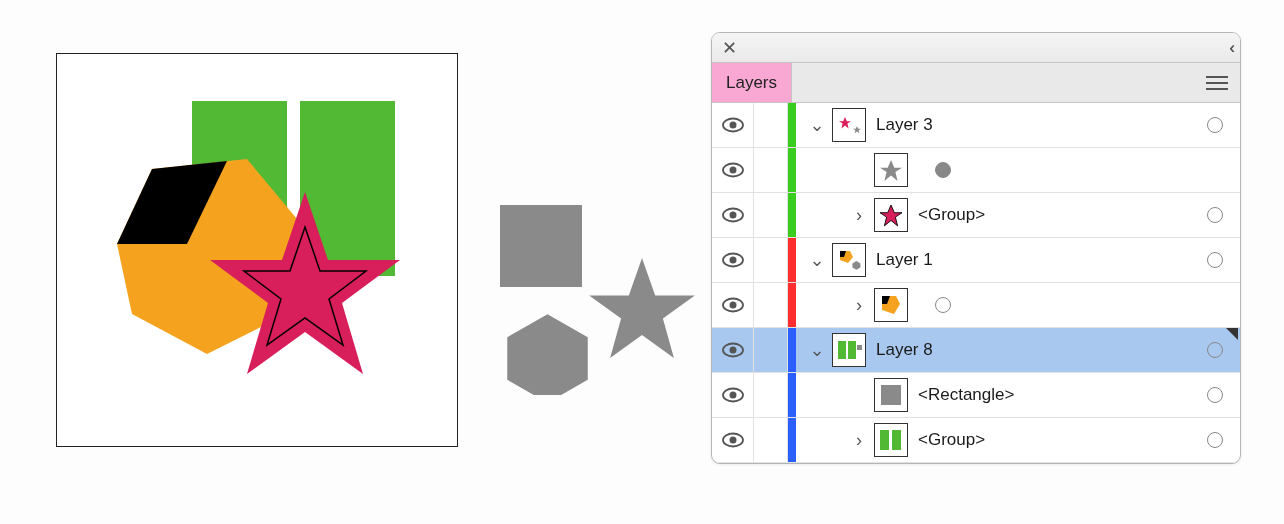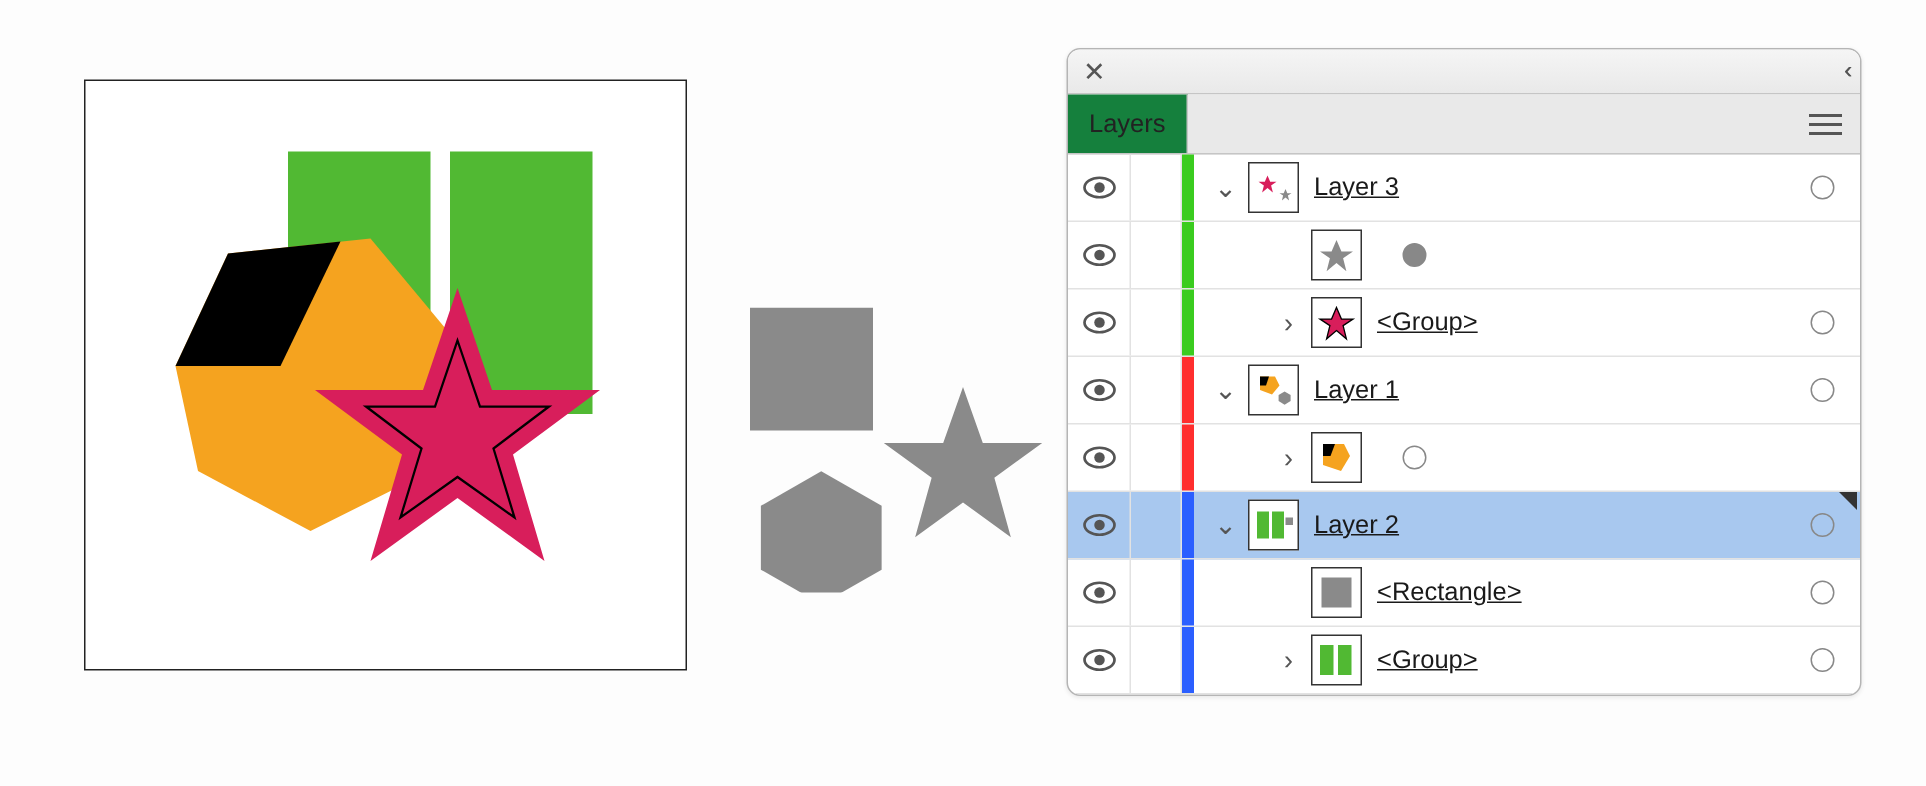--- a/index.html
+++ b/index.html
@@ -53,21 +53,21 @@
   display: flex;
   background: #e9e9e9;
   border-bottom: 1px solid #c5c5c5;
 }
 .panel-tab {
   padding: 0 14px;
   display: flex;
   align-items: center;
   font-size: 17px;
   color: #222;
-  background: #15803d;
+  background: #f9a8d4;
   border-right: 1px solid #c5c5c5;
 }
 .panel-menu-icon {
   margin-left: auto;
   padding: 0 12px;
   display:flex;
   align-items:center;
   cursor:pointer;
 }
 .layer-list { }
@@ -109,21 +109,21 @@
   height: 34px;
   border: 1.5px solid #333;
   background:#fff;
   margin-right: 10px;
   display:flex;
   align-items:center;
   justify-content:center;
   flex-shrink:0;
   position: relative;
 }
-.layer-name { flex: 1; color:#1a1a1a;text-decoration:underline; }
+.layer-name { flex: 1; color:#1a1a1a; }
 .target-col {
   width: 50px;
   display:flex;
   align-items:center;
   justify-content:center;
 }
 .target-circle {
   width: 16px;
   height: 16px;
   border: 1.5px solid #888;
@@ -323,21 +323,21 @@
         <div class="arrow-col">
           <span class="chevron">⌄</span>
         </div>
         <div class="thumb">
           <svg width="30" height="30">
             <rect x="4" y="6" width="8" height="18" fill="#51b933"></rect>
             <rect x="14" y="6" width="8" height="18" fill="#51b933"></rect>
             <rect x="23" y="10" width="5" height="5" fill="#8a8a8a"></rect>
           </svg>
         </div>
-        <div class="layer-name">Layer 2</div>
+        <div class="layer-name">Layer 8</div>
         <div class="target-col">
           <div class="target-circle"></div>
         </div>
         <div class="sel-triangle"></div>
       </div>
       <div class="layer-row">
         <div class="vis-col">
           <svg class="eye-svg" viewBox="0 0 22 16">
             <ellipse cx="11" cy="8" rx="10" ry="6.5" fill="none" stroke="#555" stroke-width="1.8"></ellipse>
             <circle cx="11" cy="8" r="3.5" fill="#555"></circle>

